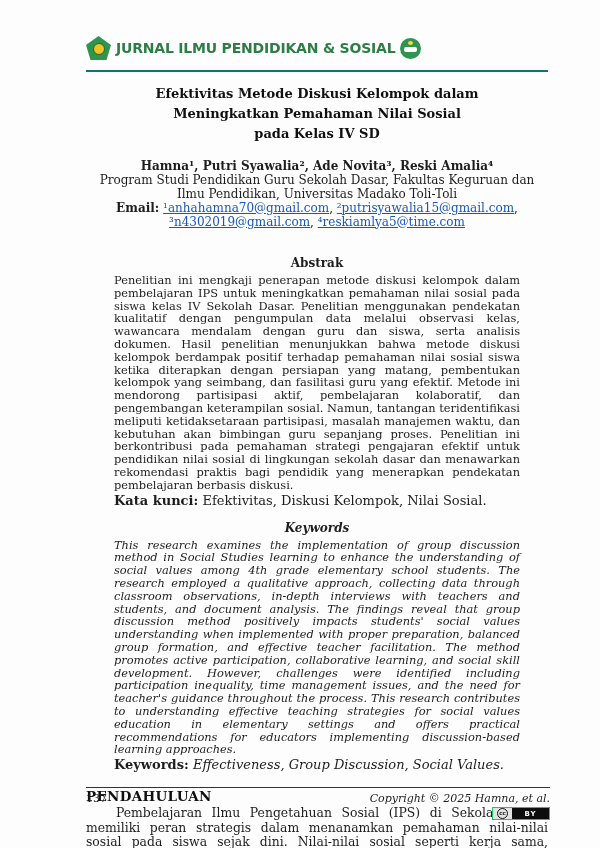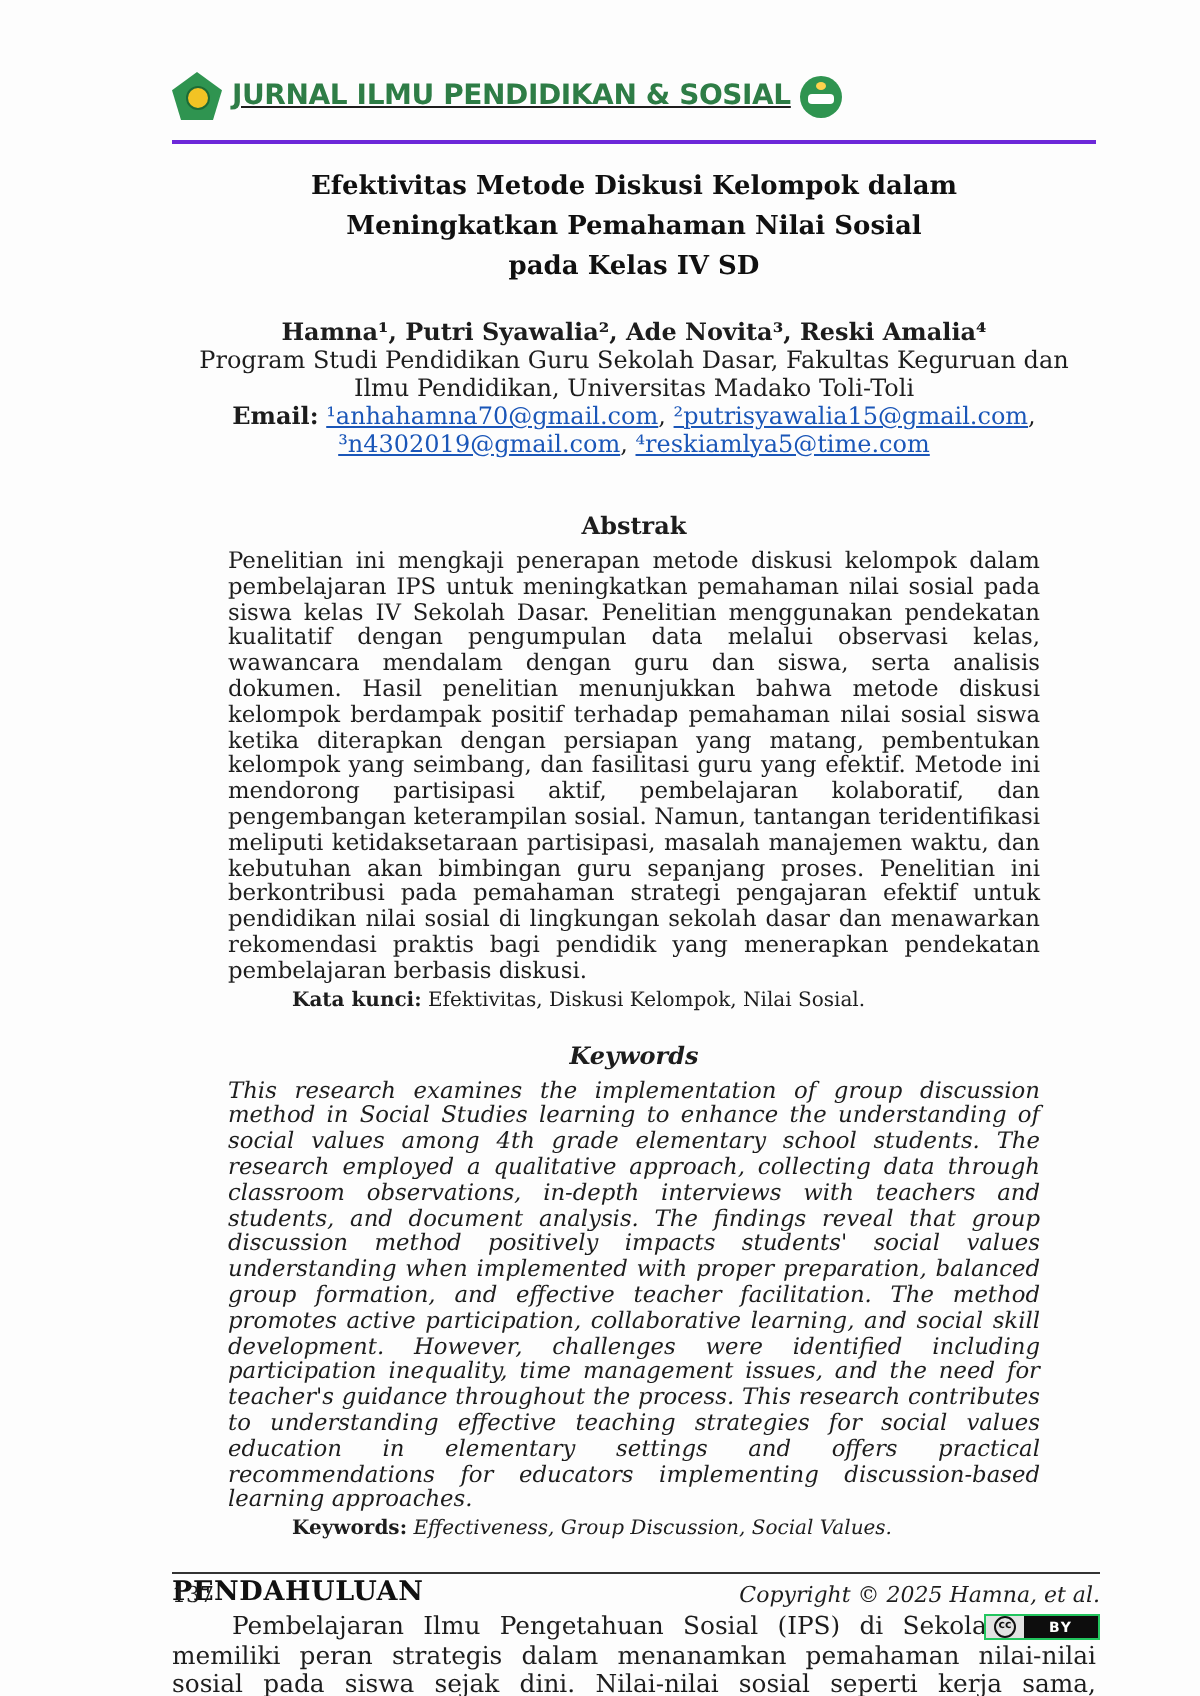--- a/index.html
+++ b/index.html
@@ -6,21 +6,21 @@
   .page {
     position:relative; width:600px; height:848px; margin:0 auto;
     background:#fdfdfd; overflow:hidden;
     font-family:"DejaVu Serif","Liberation Serif",serif; color:#1d1d1d;
   }
   .content { padding:36px 52px 0 86px; }
 
   
   .masthead {
     display:flex; justify-content:space-between; align-items:flex-start;
-    padding-bottom:10px; border-bottom:2px solid #6d28d9;text-decoration:underline;
+    padding-bottom:10px; border-bottom:2px solid #0f766e;
   }
   .brand { display:flex; align-items:center; gap:5px; }
   .pentagon {
     width:25px; height:24px; background:var(--green_logo); position:relative;
     clip-path:polygon(50% 0, 100% 38%, 82% 100%, 18% 100%, 0 38%);
     flex:0 0 auto;
   }
   .pentagon::after {
     content:""; position:absolute; left:6.5px; top:7px; width:12px; height:12px;
     border-radius:50%; background:#f2c324; border:1px solid #1d6b35; box-sizing:border-box;
@@ -45,21 +45,21 @@
   .authors { margin-top:15px; text-align:center; font-weight:bold; font-size:12px; line-height:14px; }
   .affiliation { margin-top:1px; text-align:center; font-size:12px; line-height:13.5px; }
   .email-line { width:432px; margin:1px auto 0; text-align:center; font-size:12px; line-height:13.5px; }
   .email-label { font-weight:bold; }
   a.email { color:var(--link_blue); text-decoration:underline; cursor:pointer; }
 
   
   .abstract-block { width:406px; margin:27px 0 0 28px; }
   .abs-heading { text-align:center; font-weight:bold; font-size:12px; margin-bottom:4px; }
   .abs-body { font-size:11.4px; line-height:12.8px; text-align:justify; }
-  .abs-keywords { font-size:10px; line-height:13px; margin-top:2px;margin-left:32px; }
+  .abs-keywords { font-size:13px; line-height:13px; margin-top:2px; }
   .kw-label { font-weight:bold; }
   .en .abs-heading { font-style:italic; margin-top:14px; }
   .en .abs-body { font-style:italic; }
   .en .kw-text { font-style:italic; }
 
   
   .section-heading { margin-top:17px; font-size:13.5px; font-weight:bold; letter-spacing:0.3px; color:#101010; }
   .body-para { margin-top:2px; font-size:12.4px; line-height:14.5px; text-align:justify; text-indent:30px; }
 
   

